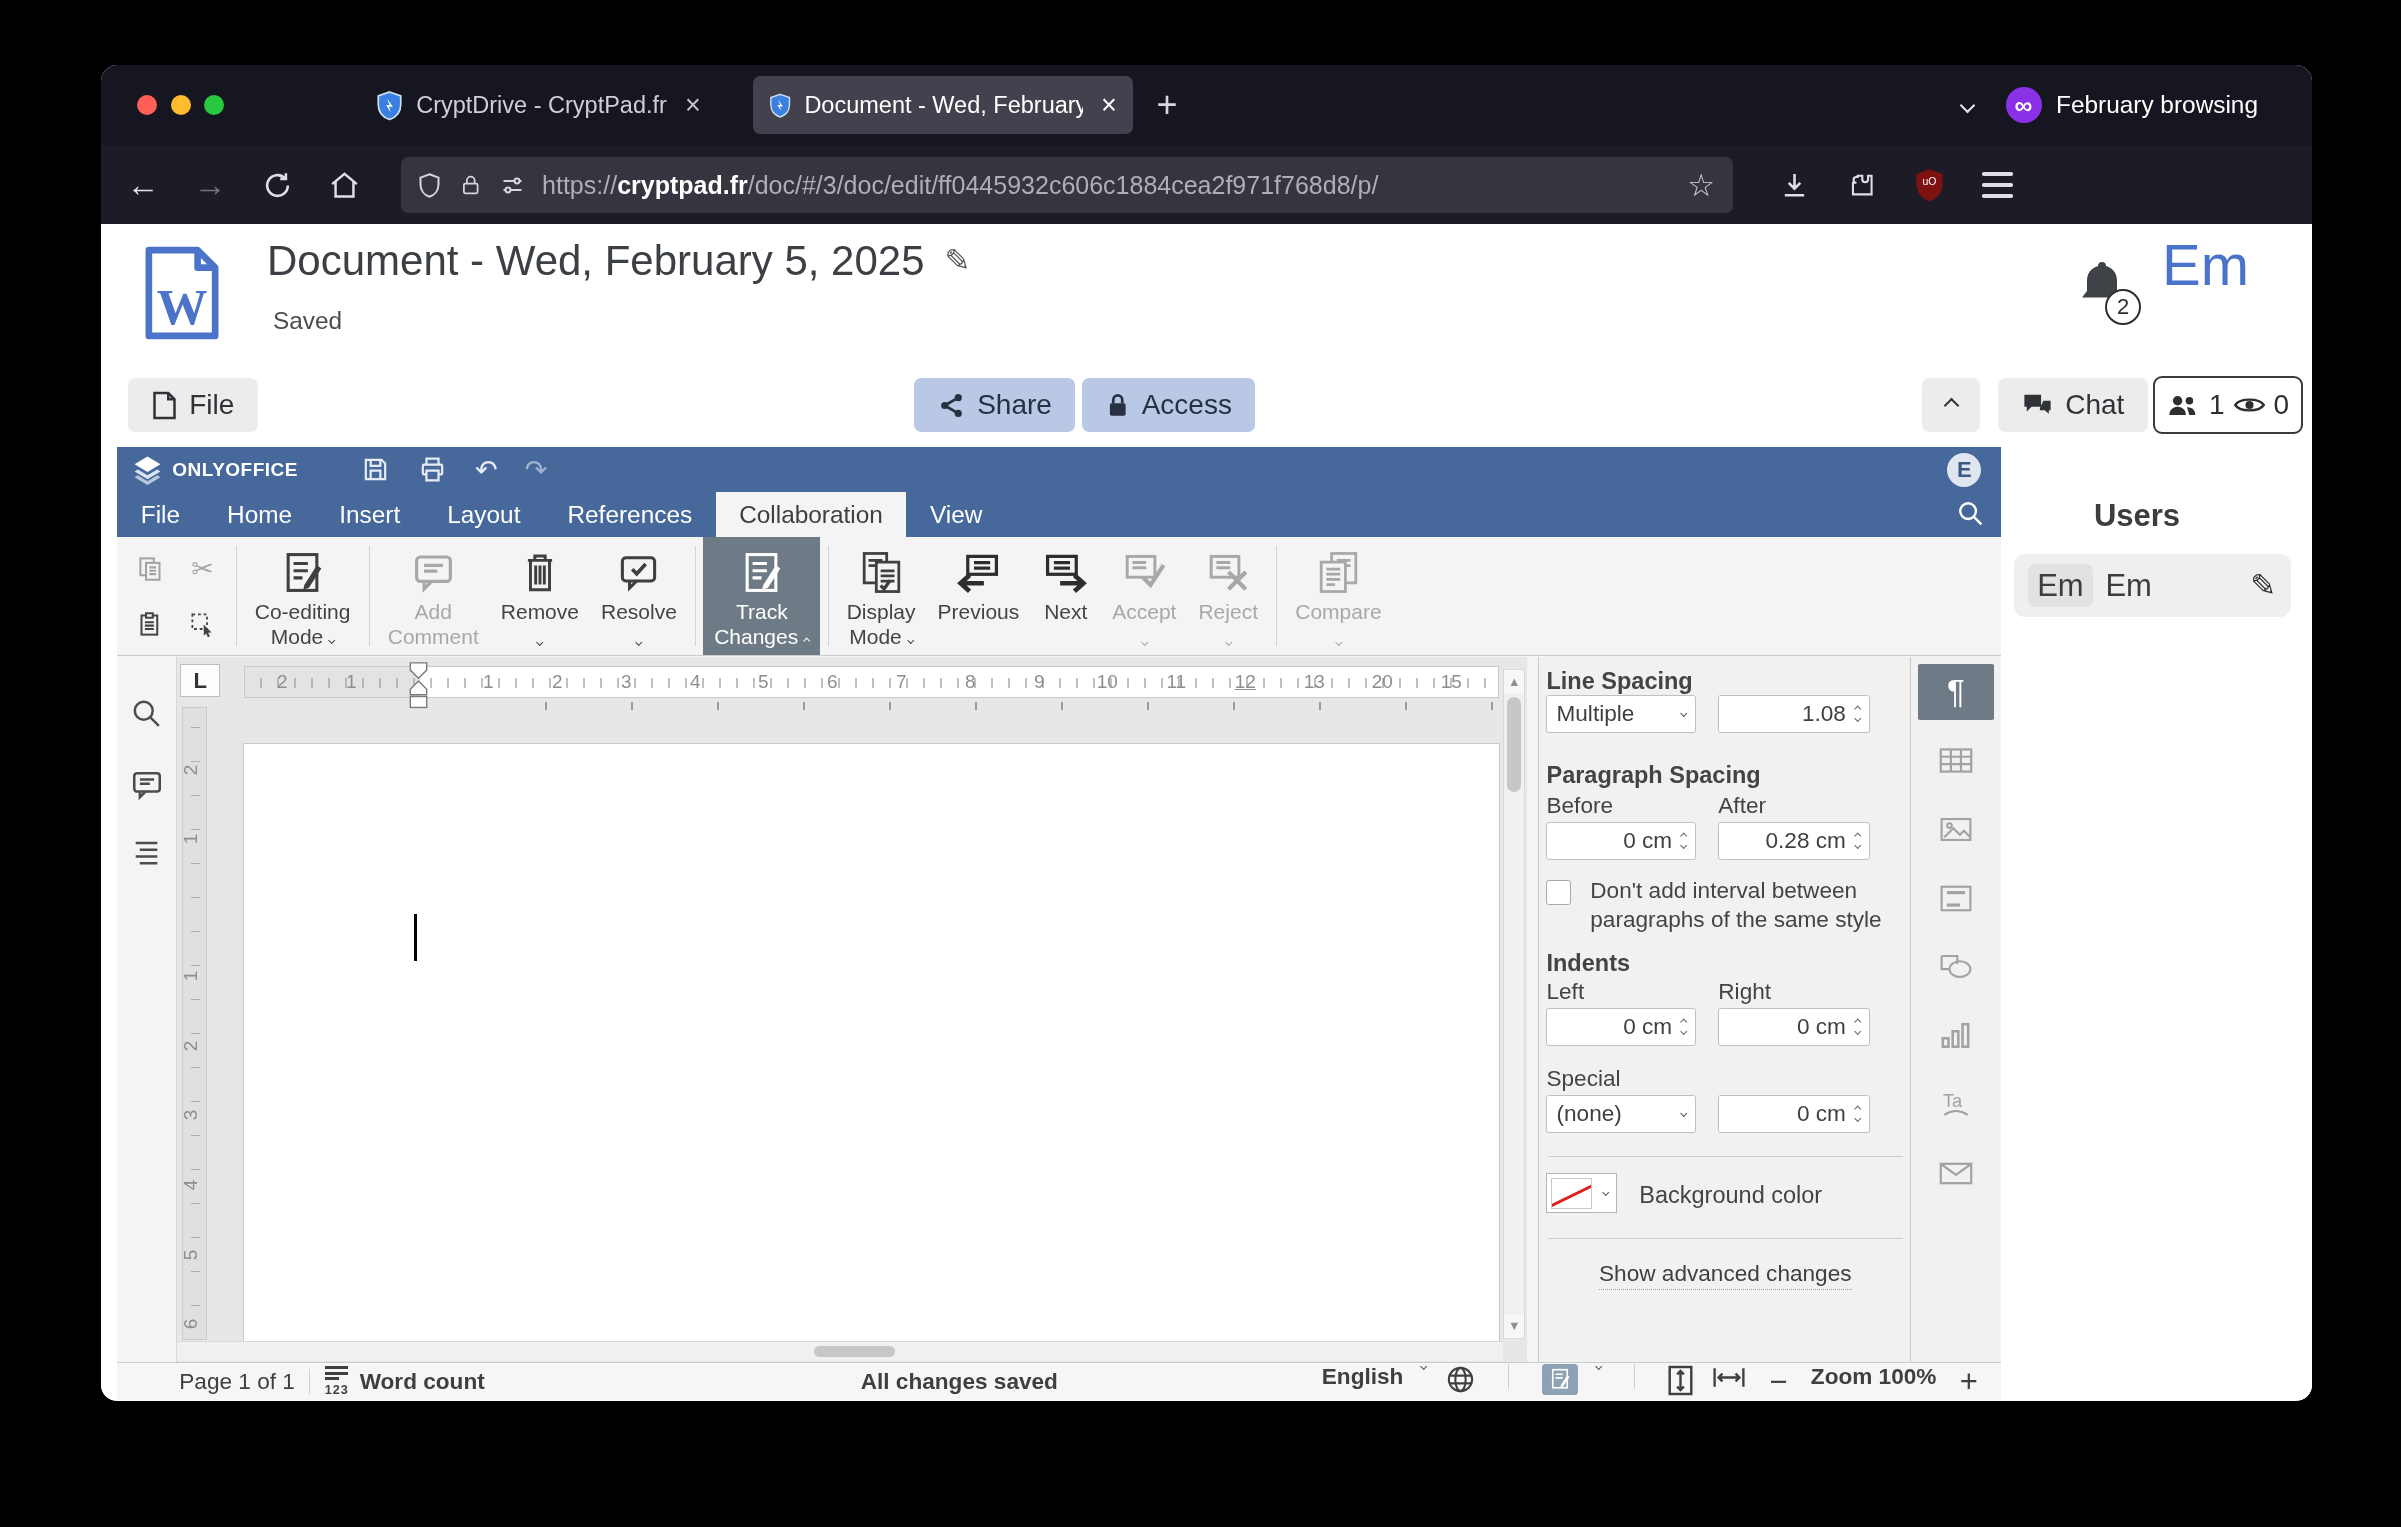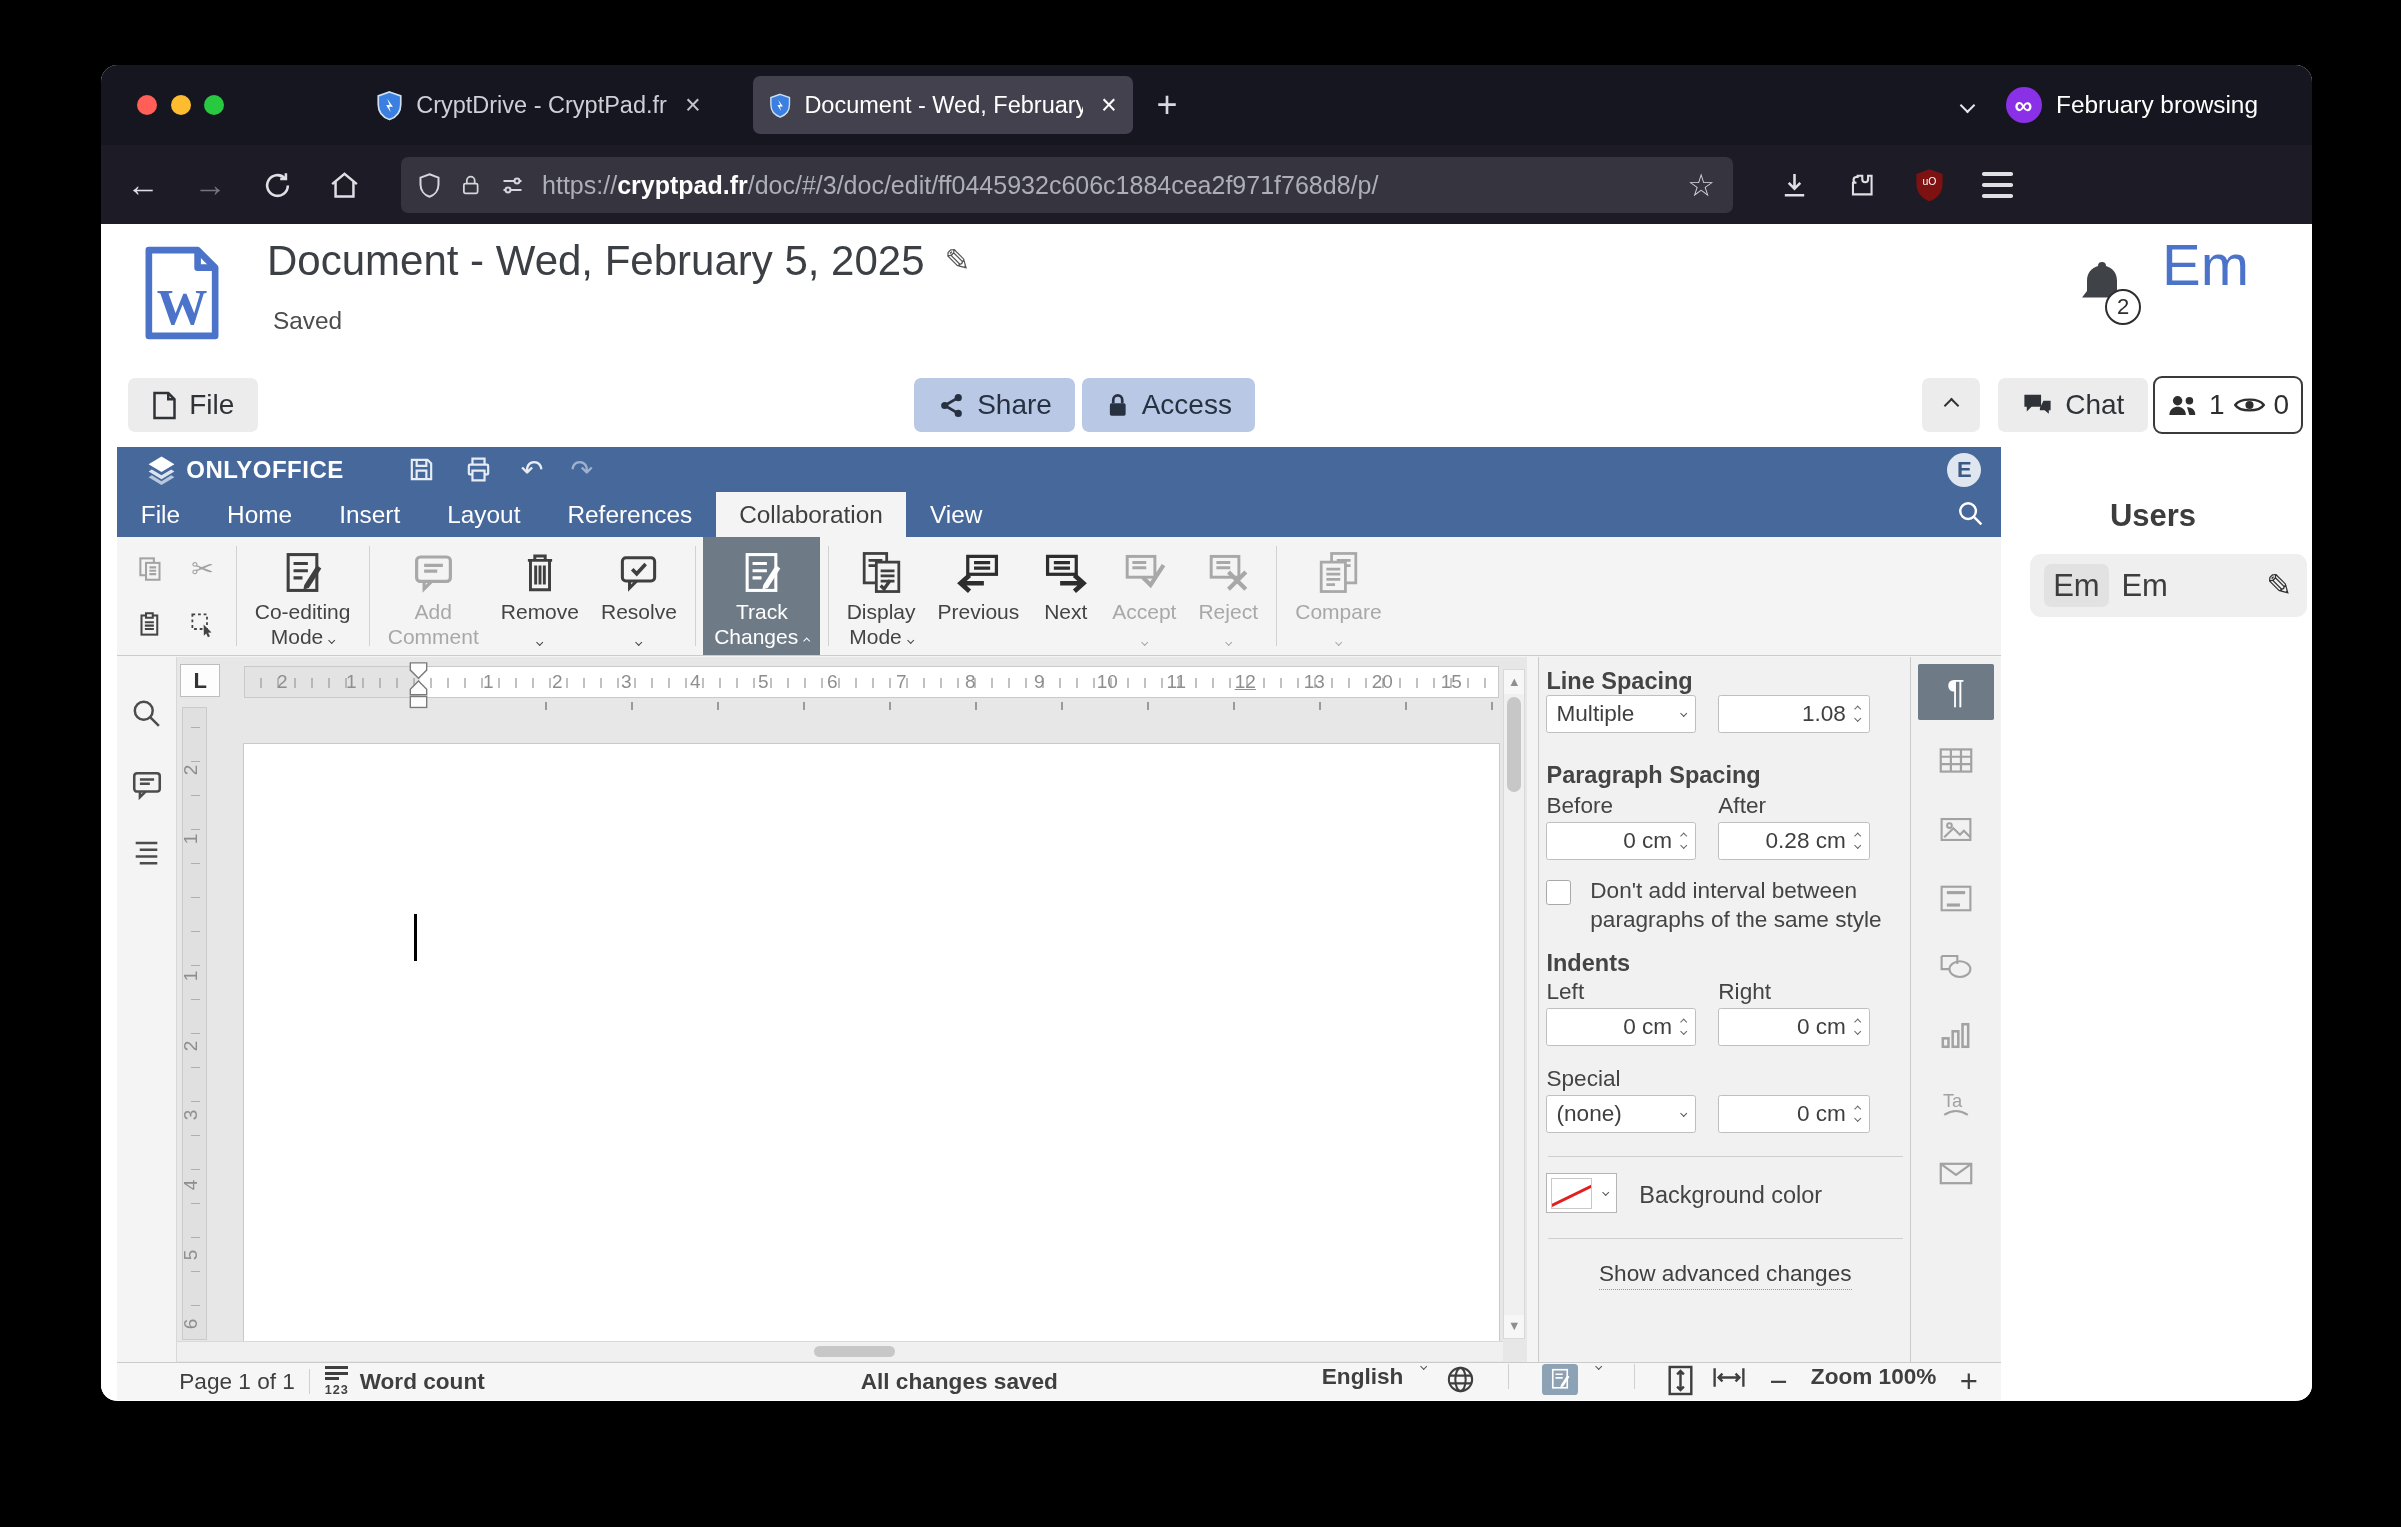--- a/index.html
+++ b/index.html
@@ -49,21 +49,21 @@
   .file-btn { position:absolute; left:27px; top:154px; }
   .share-btn { position:absolute; left:813px; top:154px; }
   .access-btn { position:absolute; left:981px; top:154px; }
   .collapse-btn { position:absolute; left:1821px; top:154px; width:58px; padding:0; }
   .chat-btn { position:absolute; left:1897px; top:154px; }
   .present { position:absolute; left:2052px; top:152px; width:150px; height:58px; border:2.7px solid #3a3a3a; border-radius:9px; display:flex; align-items:center; justify-content:center; gap:9px; font-size:28px; color:#2e2e2e; background:#fff; }
 
   
   .editor { position:absolute; left:16.3px; top:223px; width:1884px; height:953px; background:#f4f4f4; }
   .oo-head { position:absolute; left:0; top:0; width:100%; height:45px; background:#47689b; display:flex; align-items:center; color:#fff; }
-  .oo-brand { display:flex; align-items:center; gap:9px; padding-left:29px; font-size:24px; font-weight:bold; letter-spacing:0.5px; }
+  .oo-brand { display:flex; align-items:center; gap:9px; padding-left:15px; font-size:19px; font-weight:bold; letter-spacing:0.5px; }
   .oo-hicons { display:flex; align-items:center; gap:27px; margin-left:63px; }
   .oo-hic { font-size:27px; color:#e8edf5; display:flex; align-items:center; }
   .oo-hic.dim { color:#9fb2cd; }
   .oo-avatar { margin-left:auto; margin-right:20px; width:34px; height:34px; border-radius:50%; background:#dfe6f0; color:#3d5a86; font-size:22px; display:flex; align-items:center; justify-content:center; font-weight:bold; }
   .oo-tabs { position:absolute; left:0; top:45px; width:100%; height:45px; background:#47689b; display:flex; align-items:flex-end; }
   .ootab { font-size:24.4px; color:#fff; padding:9px 23.5px; height:45px; display:flex; align-items:center; }
   .ootab.active { background:#f4f4f4; color:#3f3f3f; }
   .oo-search { position:absolute; right:16.3px; top:52px; color:#fff; }
 
   .oo-toolbar { position:absolute; left:0; top:90px; width:100%; height:119px; background:#f4f4f4; border-bottom:0.9px solid #cbcbcb; display:flex; align-items:stretch; padding-left:7.2px; }
@@ -130,21 +130,21 @@
   .sb-sep { width:0.9px; height:25px; background:#d0d0d0; margin:0 14.5px; }
   .wc-ic { display:flex; flex-direction:column; gap:2.7px; margin-right:11px; align-items:flex-start; }
   .wc-ic i { display:block; height:2.7px; background:#3f3f3f; }
   .wc-123 { font-size:12.7px; font-weight:bold; letter-spacing:0.9px; }
   .sb-center { position:absolute; left:661px; width:362px; text-align:center; }
   .sb-right { margin-left:auto; display:flex; align-items:flex-start; gap:18px; padding-right:18px; }
   .tcmini { width:36px; height:31px; background:#8da2b5; border-radius:3.6px; display:flex; align-items:center; justify-content:center; color:#fff; }
   .zbtn { font-size:31px; color:#3f3f3f; padding:0 5.4px; }
 
   
-  .usersbar { position:absolute; left:1900px; top:223px; width:272px; height:953px; background:#fff;margin-left:16px; }
+  .usersbar { position:absolute; left:1900px; top:223px; width:272px; height:953px; background:#fff; }
   .users-title { position:absolute; left:0; top:51px; width:100%; text-align:center; font-size:31px; font-weight:bold; color:#3d3d3d; }
   .userrow { position:absolute; left:12.7px; top:107px; width:277px; height:63px; background:#efefef; border-radius:11px; display:flex; align-items:center; padding:0 14.5px; gap:12.7px; }
   .userbadge { background:#e2e2e2; border-radius:7.2px; padding:3.6px 9px; font-size:31px; color:#3d3d3d; }
   .username { font-size:31px; color:#3d3d3d; flex:1; }
   .userpen { font-size:31px; color:#2f2f2f; }
   svg { display:block; }
 </style>
 </head>
 <body>
 

